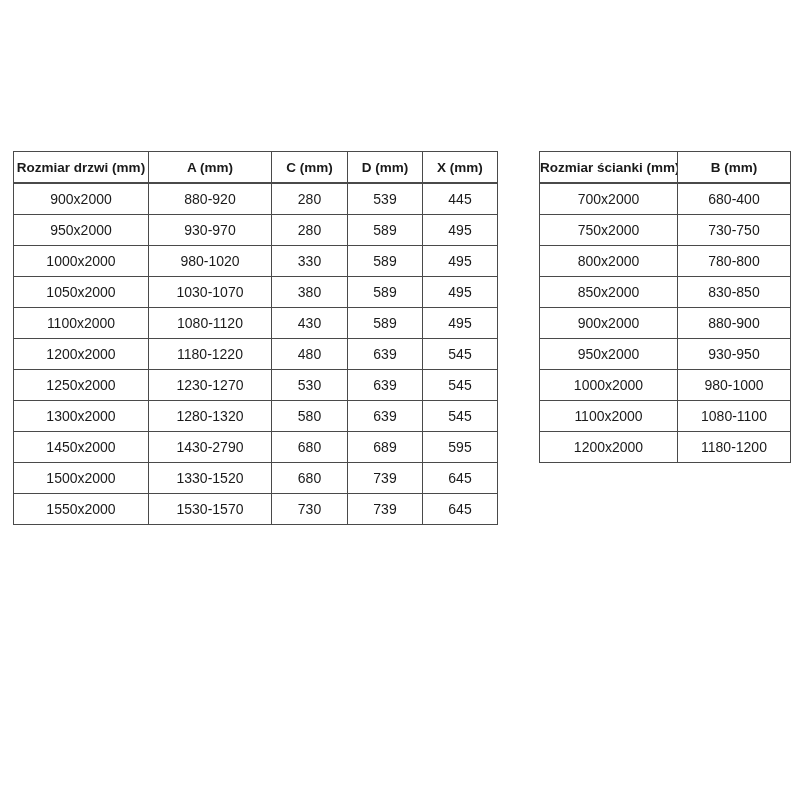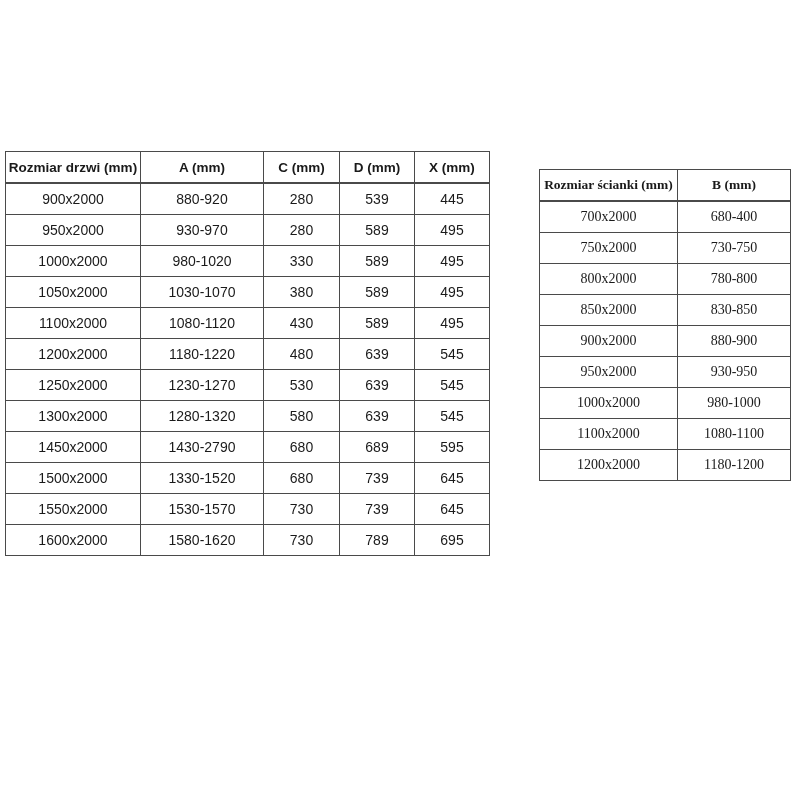--- a/index.html
+++ b/index.html
@@ -41,34 +41,33 @@
     font-size: 13.5px;
     height: 30px;
     border-bottom-width: 2px;
   }
   .dim-table tbody td {
     font-weight: 400;
     font-size: 14px;
     height: 30px;
   }
   #door-table {
-    left: 5px;
+    left: 13px;
     top: 151px;
     width: 484px;
   }
   #door-table col.c1 { width: 135px; }
   #door-table col.c2 { width: 123px; }
   #door-table col.c3 { width: 76px; }
   #door-table col.c4 { width: 75px; }
   #door-table col.c5 { width: 75px; }
   #wall-table {
     left: 539px;
-    top: 169px;
+    top: 151px;
     width: 251px;
-    font-family: Liberation Serif, serif;
   }
   #wall-table col.c1 { width: 138px; }
   #wall-table col.c2 { width: 113px; }
 </style>
 </head>
 <body>
 
 <div class="page">
 
   <table id="door-table" class="dim-table">
@@ -159,27 +158,20 @@
           <td>739</td>
           <td>645</td>
         </tr>
         <tr>
           <td>1550x2000</td>
           <td>1530-1570</td>
           <td>730</td>
           <td>739</td>
           <td>645</td>
         </tr>
-        <tr>
-          <td>1600x2000</td>
-          <td>1580-1620</td>
-          <td>730</td>
-          <td>789</td>
-          <td>695</td>
-        </tr>
       </tbody>
   </table>
 
   <table id="wall-table" class="dim-table">
     <colgroup>
       <col class="c1">
         <col class="c2">
     </colgroup>
     <thead>
       <tr>

